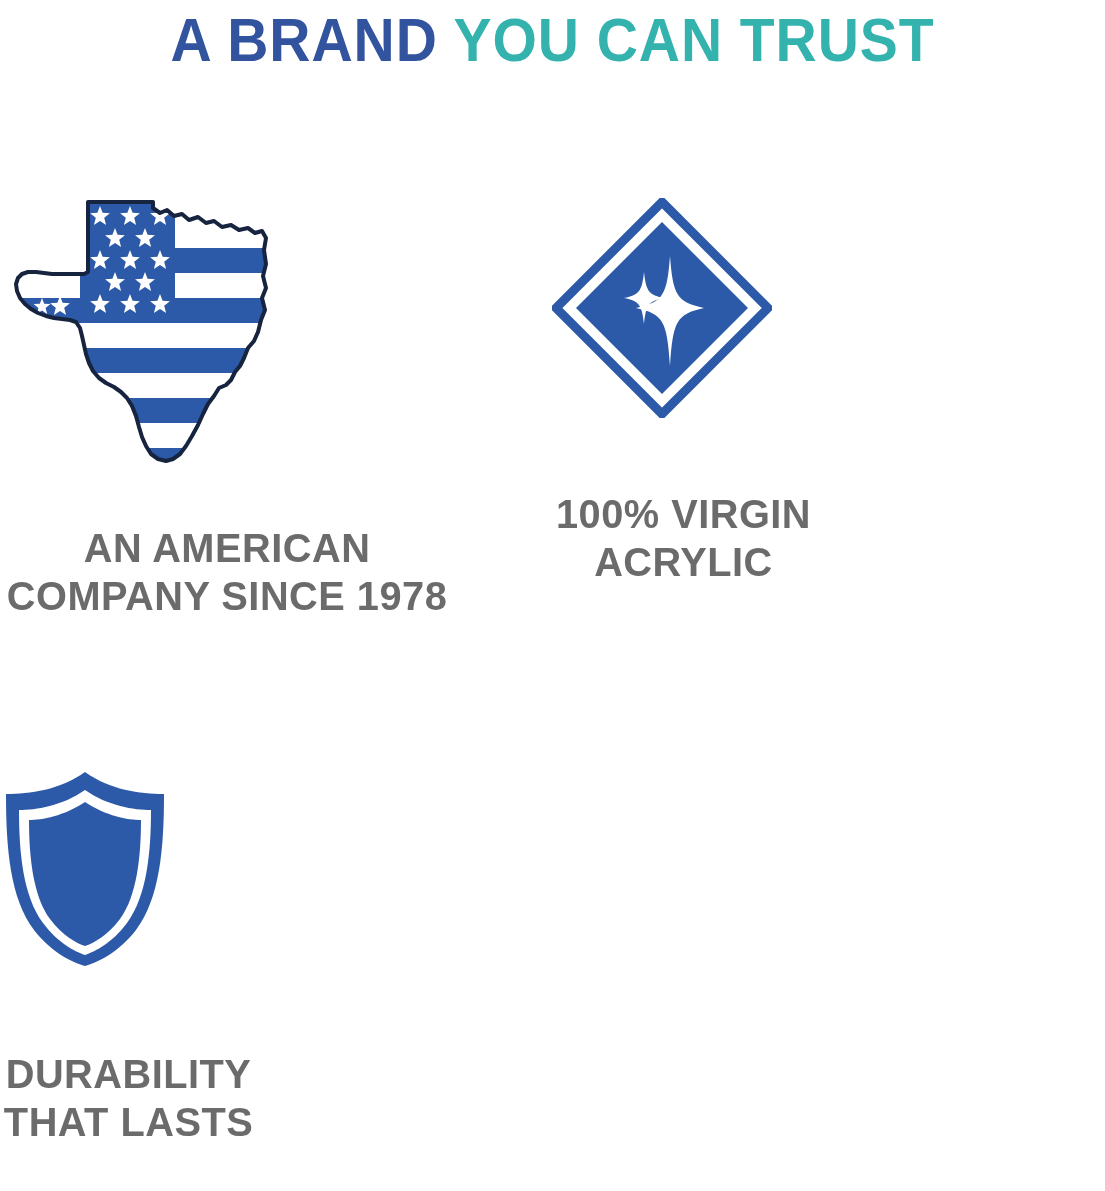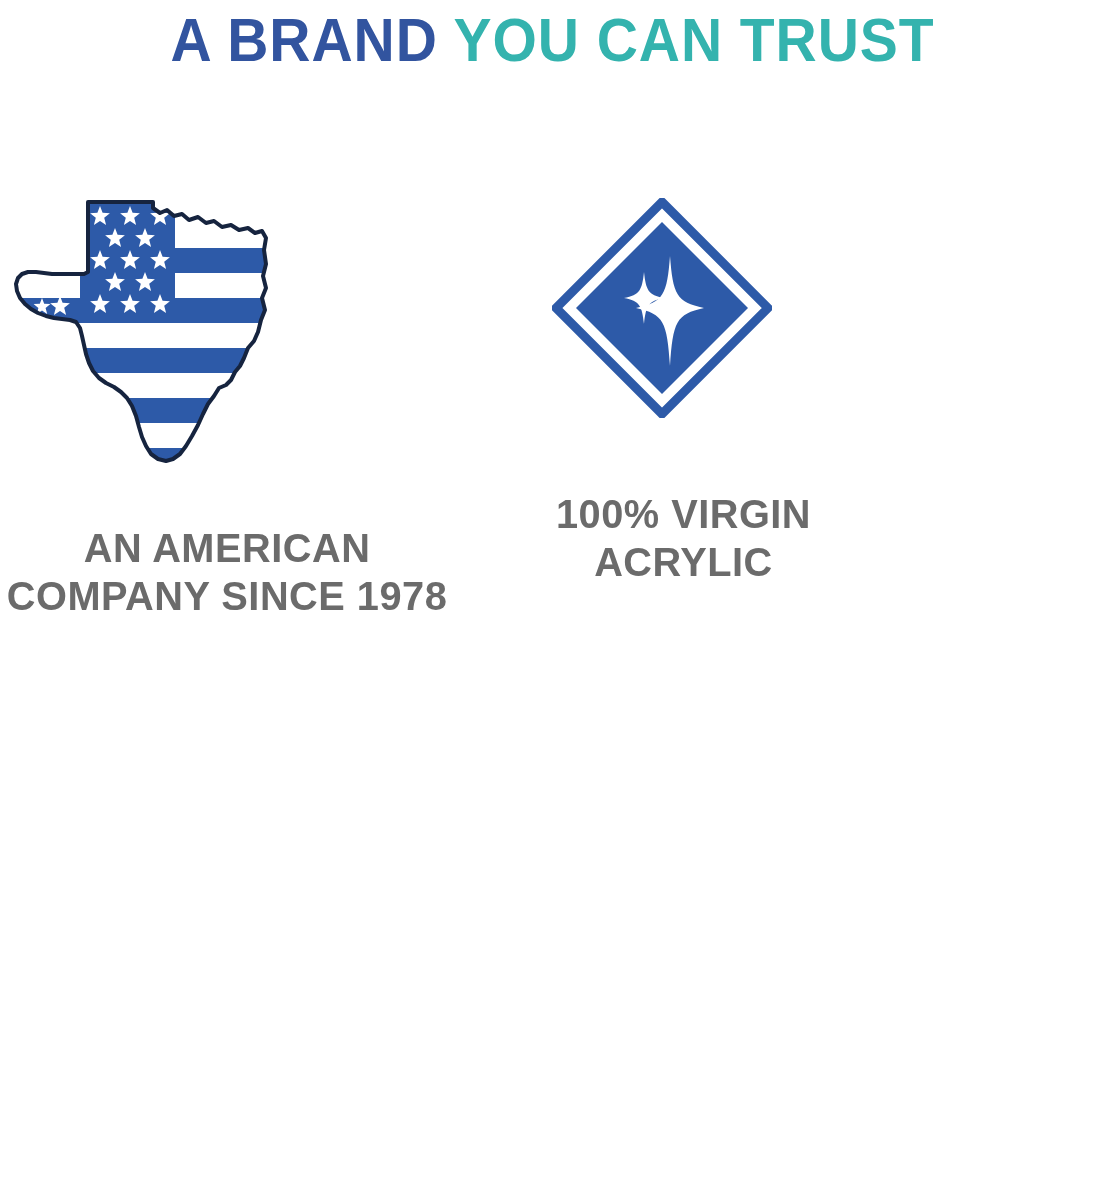--- a/index.html
+++ b/index.html
@@ -185,14 +185,46 @@
                    C124,116 121,124 118,168
                    C115,124 112,116 84,110
                    C112,104 115,96 118,58 Z"></path>
         </g>
       </svg>
     </div>
     <div class="caption">100% VIRGIN
 ACRYLIC</div>
   </div>
 
+  <div class="cell cell-du">
+    <div class="icon-wrap">
+      <svg width="170" height="200" viewBox="0 0 170 200" aria-hidden="true">
+
+        <path d="M85,4
+                 C60,22 30,26 6,26
+                 C6,80 10,130 34,162
+                 C52,185 72,194 85,198
+                 C98,194 118,185 136,162
+                 C160,130 164,80 164,26
+                 C140,26 110,22 85,4 Z" fill="#2D5AA8"></path>
+
+        <path d="M85,22
+                 C62,38 36,42 19,42
+                 C19,84 23,128 43,155
+                 C58,175 74,183 85,187
+                 C96,183 112,175 127,155
+                 C147,128 151,84 151,42
+                 C134,42 108,38 85,22 Z" fill="#FFFFFF"></path>
+
+        <path d="M85,34
+                 C64,48 42,52 29,52
+                 C29,88 33,128 50,151
+                 C63,168 76,175 85,178
+                 C94,175 107,168 120,151
+                 C137,128 141,88 141,52
+                 C128,52 106,48 85,34 Z" fill="#2D5AA8"></path>
+      </svg>
+    </div>
+    <div class="caption">DURABILITY
+THAT LASTS</div>
+  </div>
 
 </div>
 
 </body></html>

